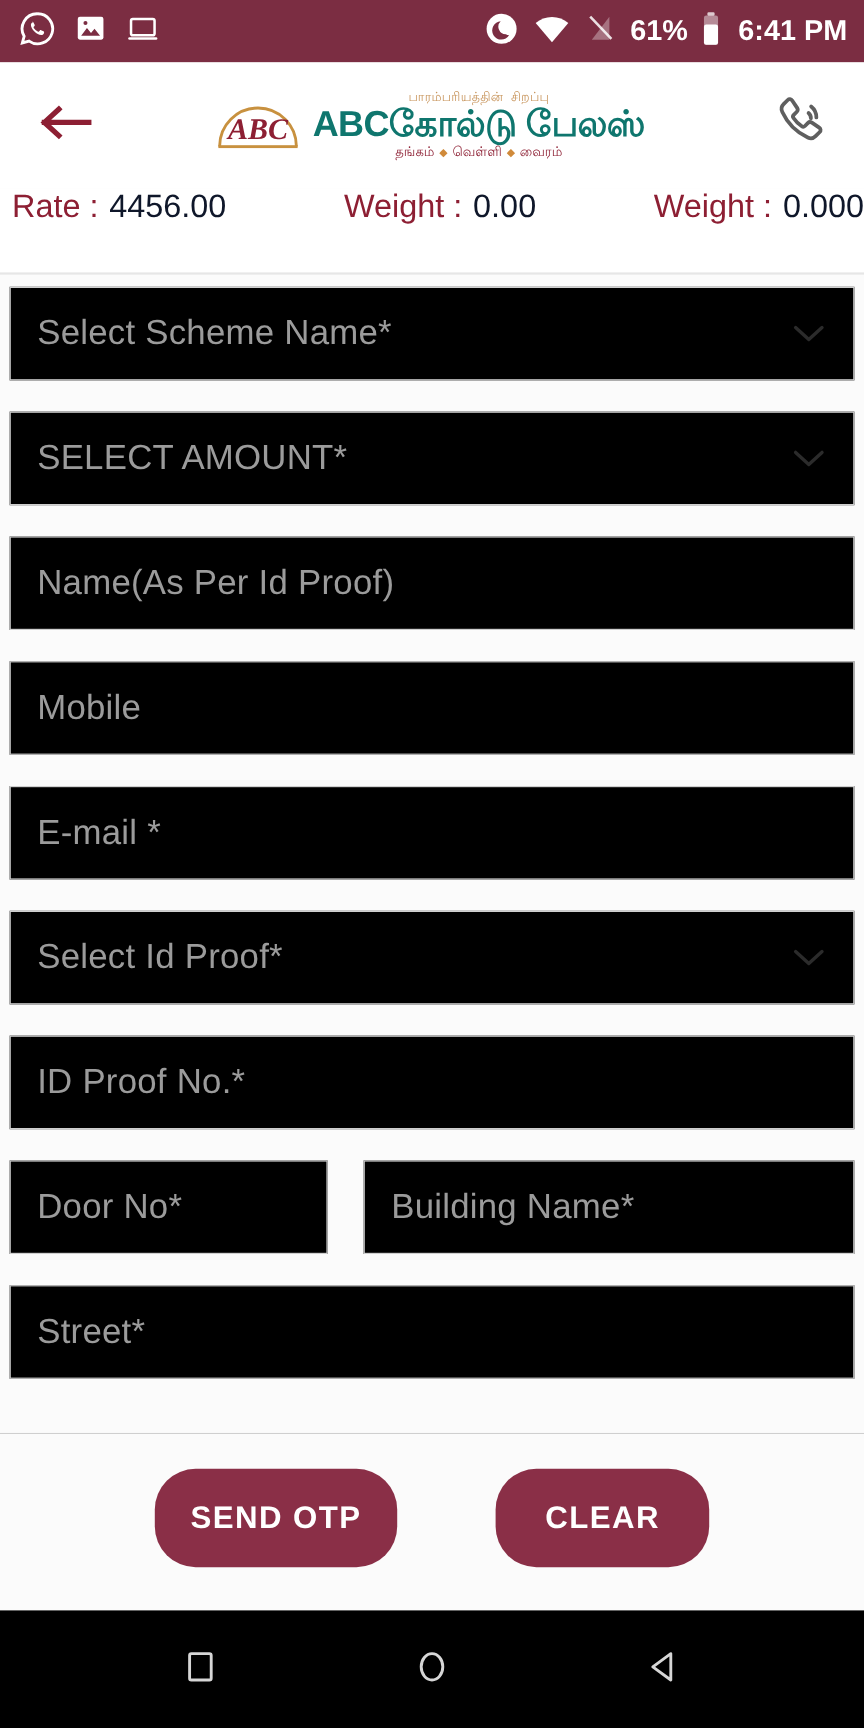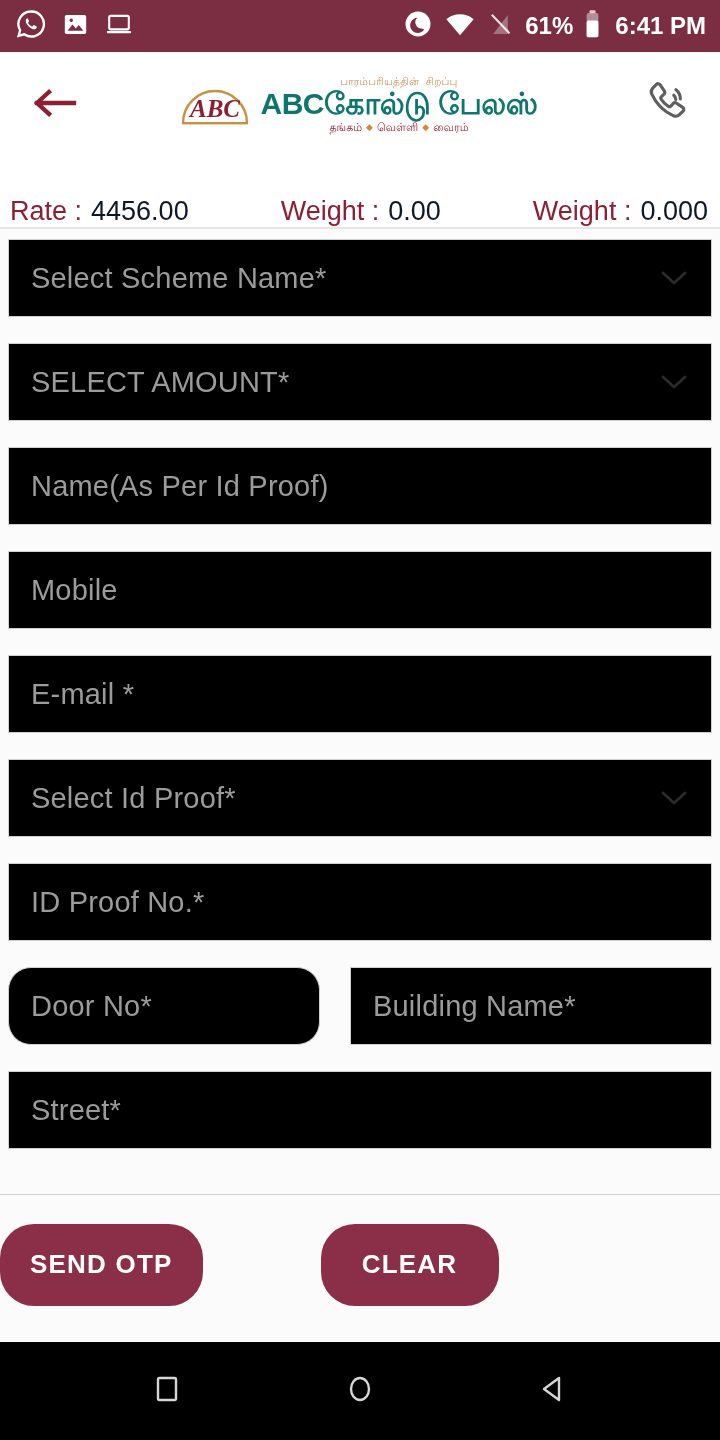--- a/index.html
+++ b/index.html
@@ -104,23 +104,23 @@
     display: flex; align-items: center; justify-content: center;
     flex: 0 0 auto;
     cursor: pointer;
   }
 
   
   .rate-bar {
     height: 72px;
     background: #ffffff;
     display: flex;
-    align-items: flex-end;
+    align-items: flex-start;
     justify-content: space-between;
-    padding: 0 12px 0 10px;
+    padding: 0 0 0 10px;
     border-bottom: 2px solid #e6e6e6;
     flex: 0 0 auto;
   }
   .rate-group {
     display: flex;
     align-items: baseline;
     gap: 9px;
     white-space: nowrap;
   }
   .rate-label {
@@ -168,33 +168,33 @@
     top: 50%;
     transform: translateY(-50%);
     display: flex;
   }
   .row-2 {
     display: flex;
     gap: 30px;
     margin-bottom: 26px;
   }
   .row-2 .field { margin-bottom: 0; }
-  .col-door { width: 312px; flex: 0 0 auto; border-radius: 23px; }
+  .col-door { width: 265px; flex: 0 0 auto; }
   .col-building { flex: 1 1 auto; }
 
   
   .action-bar {
     flex: 0 0 auto;
     background: #fbfbfb;
     border-top: 1px solid #cfcfcf;
     height: 148px;
     display: flex;
     align-items: center;
-    justify-content: flex-start;
-    gap: 118px;
+    justify-content: center;
+    gap: 82px;
     padding-bottom: 8px;
   }
   .btn {
     background: #8a2f47;
     color: #ffffff;
     border: none;
     border-radius: 34px;
     height: 82px;
     min-width: 182px;
     padding: 0 30px;

